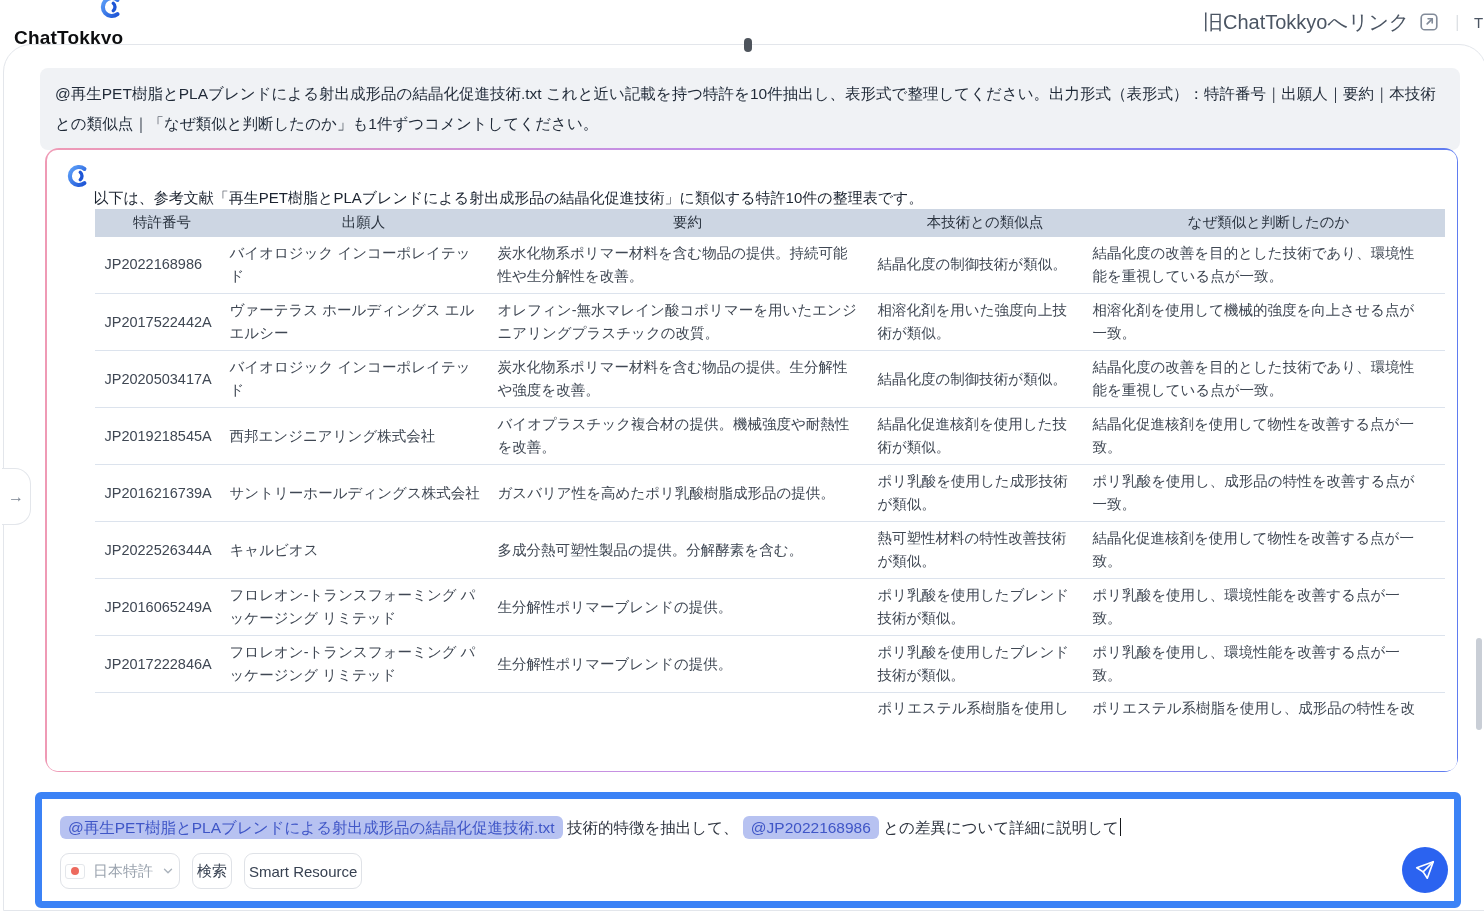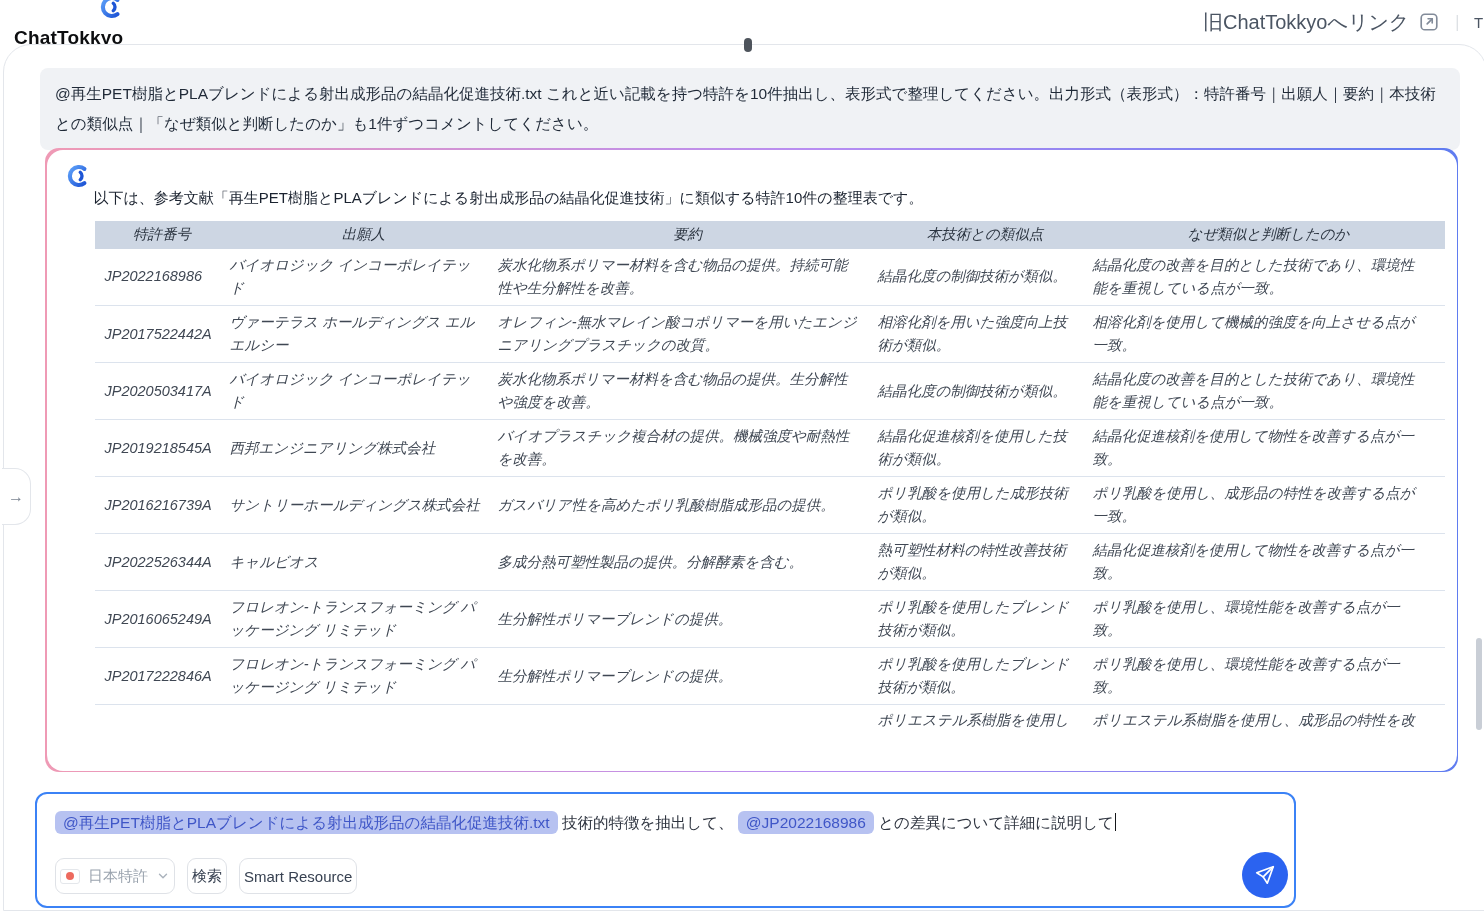--- a/index.html
+++ b/index.html
@@ -33,38 +33,38 @@
 
   
   .user-bubble { position:absolute; left:40px; top:68px; width:1420px;
     background:#f0f2f5; border-radius:8px; padding:11px 15px; font-size:15.5px;
     line-height:30px; color:#1f2937; }
 
   
   .card-wrap { position:absolute; left:45px; top:148px; width:1413px; height:624px;
     background:linear-gradient(90deg,#ef9ab5 0%,#b78df2 55%,#5f7cf0 100%);
     border-radius:14px; padding:1.5px; }
-  .card { width:100%; height:100%; background:#fff; border-radius:16px;
+  .card { width:100%; height:100%; background:#fff; border-radius:10px;
     padding:14px 0 0 18px; overflow:hidden; }
   .card-head { display:flex; align-items:flex-start; }
   .card-logo { width:24px; height:24px; flex:0 0 auto; margin-left:1px; }
   .card-intro { font-size:15px; color:#1b2330; padding-top:24px; margin-left:4px; line-height:19px; }
 
   
-  table.patents { border-collapse:collapse; table-layout:fixed; width:1350px; margin:14px 0 0 30px;font-style:italic; }
+  table.patents { border-collapse:collapse; table-layout:fixed; width:1350px; margin:2px 0 0 30px; }
   table.patents th { background:#cdd6e3; height:28px; font-size:14.5px; font-weight:500;
     color:#2b3440; text-align:center; }
   table.patents td { border-bottom:1px solid #dce3ed; height:57px; vertical-align:middle;
     font-size:14.5px; line-height:23px; color:#3f4753; padding-right:16px; }
   table.patents td:first-child { padding-left:10px; padding-right:6px; }
   table.patents tr.partial td { vertical-align:top; padding-top:4px; border-bottom:none; }
 
   
-  .composer { position:absolute; left:35px; top:792px; width:1261px; height:116px;
-    border:2px solid #3b82f6; border-radius:12px; background:#fff; padding:16px 18px; }
+  .composer { position:absolute; left:35px; top:792px; width:1426px; height:116px;
+    border:7px solid #3b82f6; border-radius:6px; background:#fff; padding:16px 18px; }
   .composer-line { font-size:15.5px; color:#2f3540; line-height:26px; }
   .chip { background:#b7c2f1; color:#3f56c7; border-radius:6px; padding:3px 8px; }
   .caret { display:inline-block; width:1.5px; height:18px; background:#15171a; vertical-align:-3px; margin-left:1px; }
   .toolbar { position:absolute; left:18px; bottom:12px; display:flex; align-items:center; gap:12px; }
   .tb-btn { display:flex; align-items:center; gap:8px; height:36px; padding:0 4px;
     border:1px solid #dfe2e7; border-radius:9px; background:#fff; font-size:15px; color:#374151; cursor:pointer; }
   .db-label { color:#9aa3ae; }
   .flag { width:20px; height:15px; border:1px solid #e4e7eb; border-radius:3px; background:#fff;
     display:flex; align-items:center; justify-content:center; }
   .flag i { display:block; width:8px; height:8px; border-radius:50%; background:#ed6a5e; }

